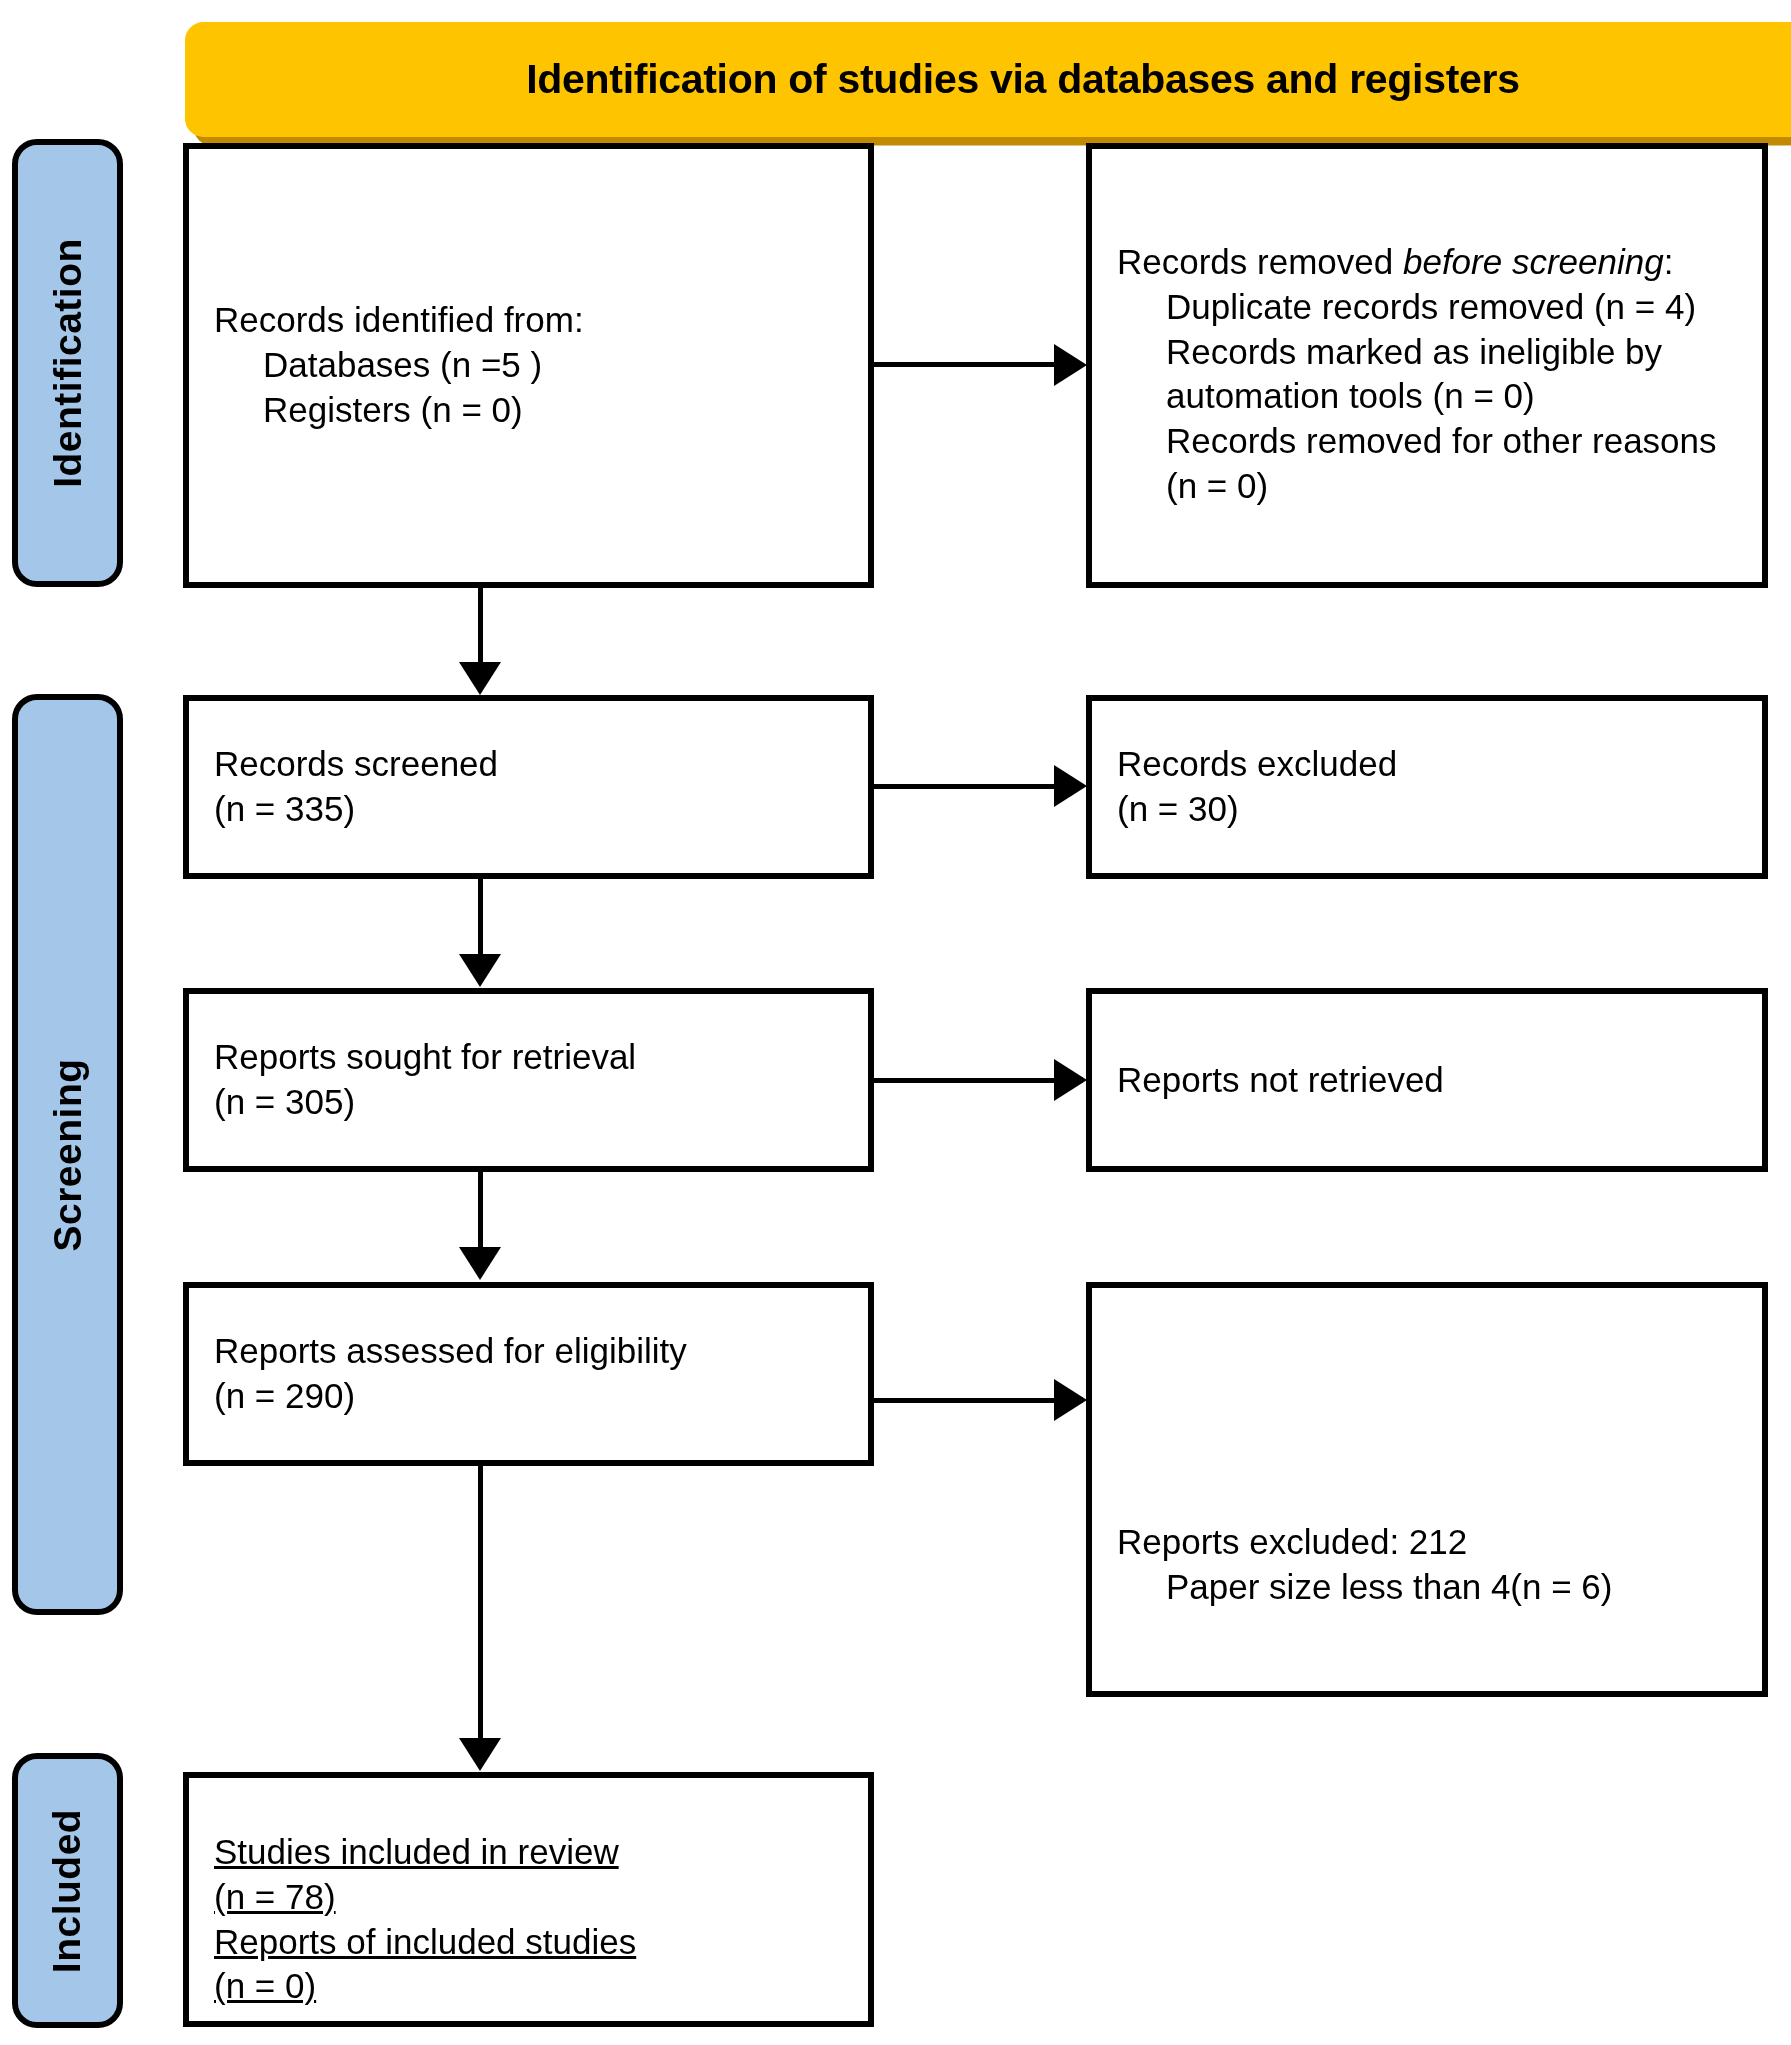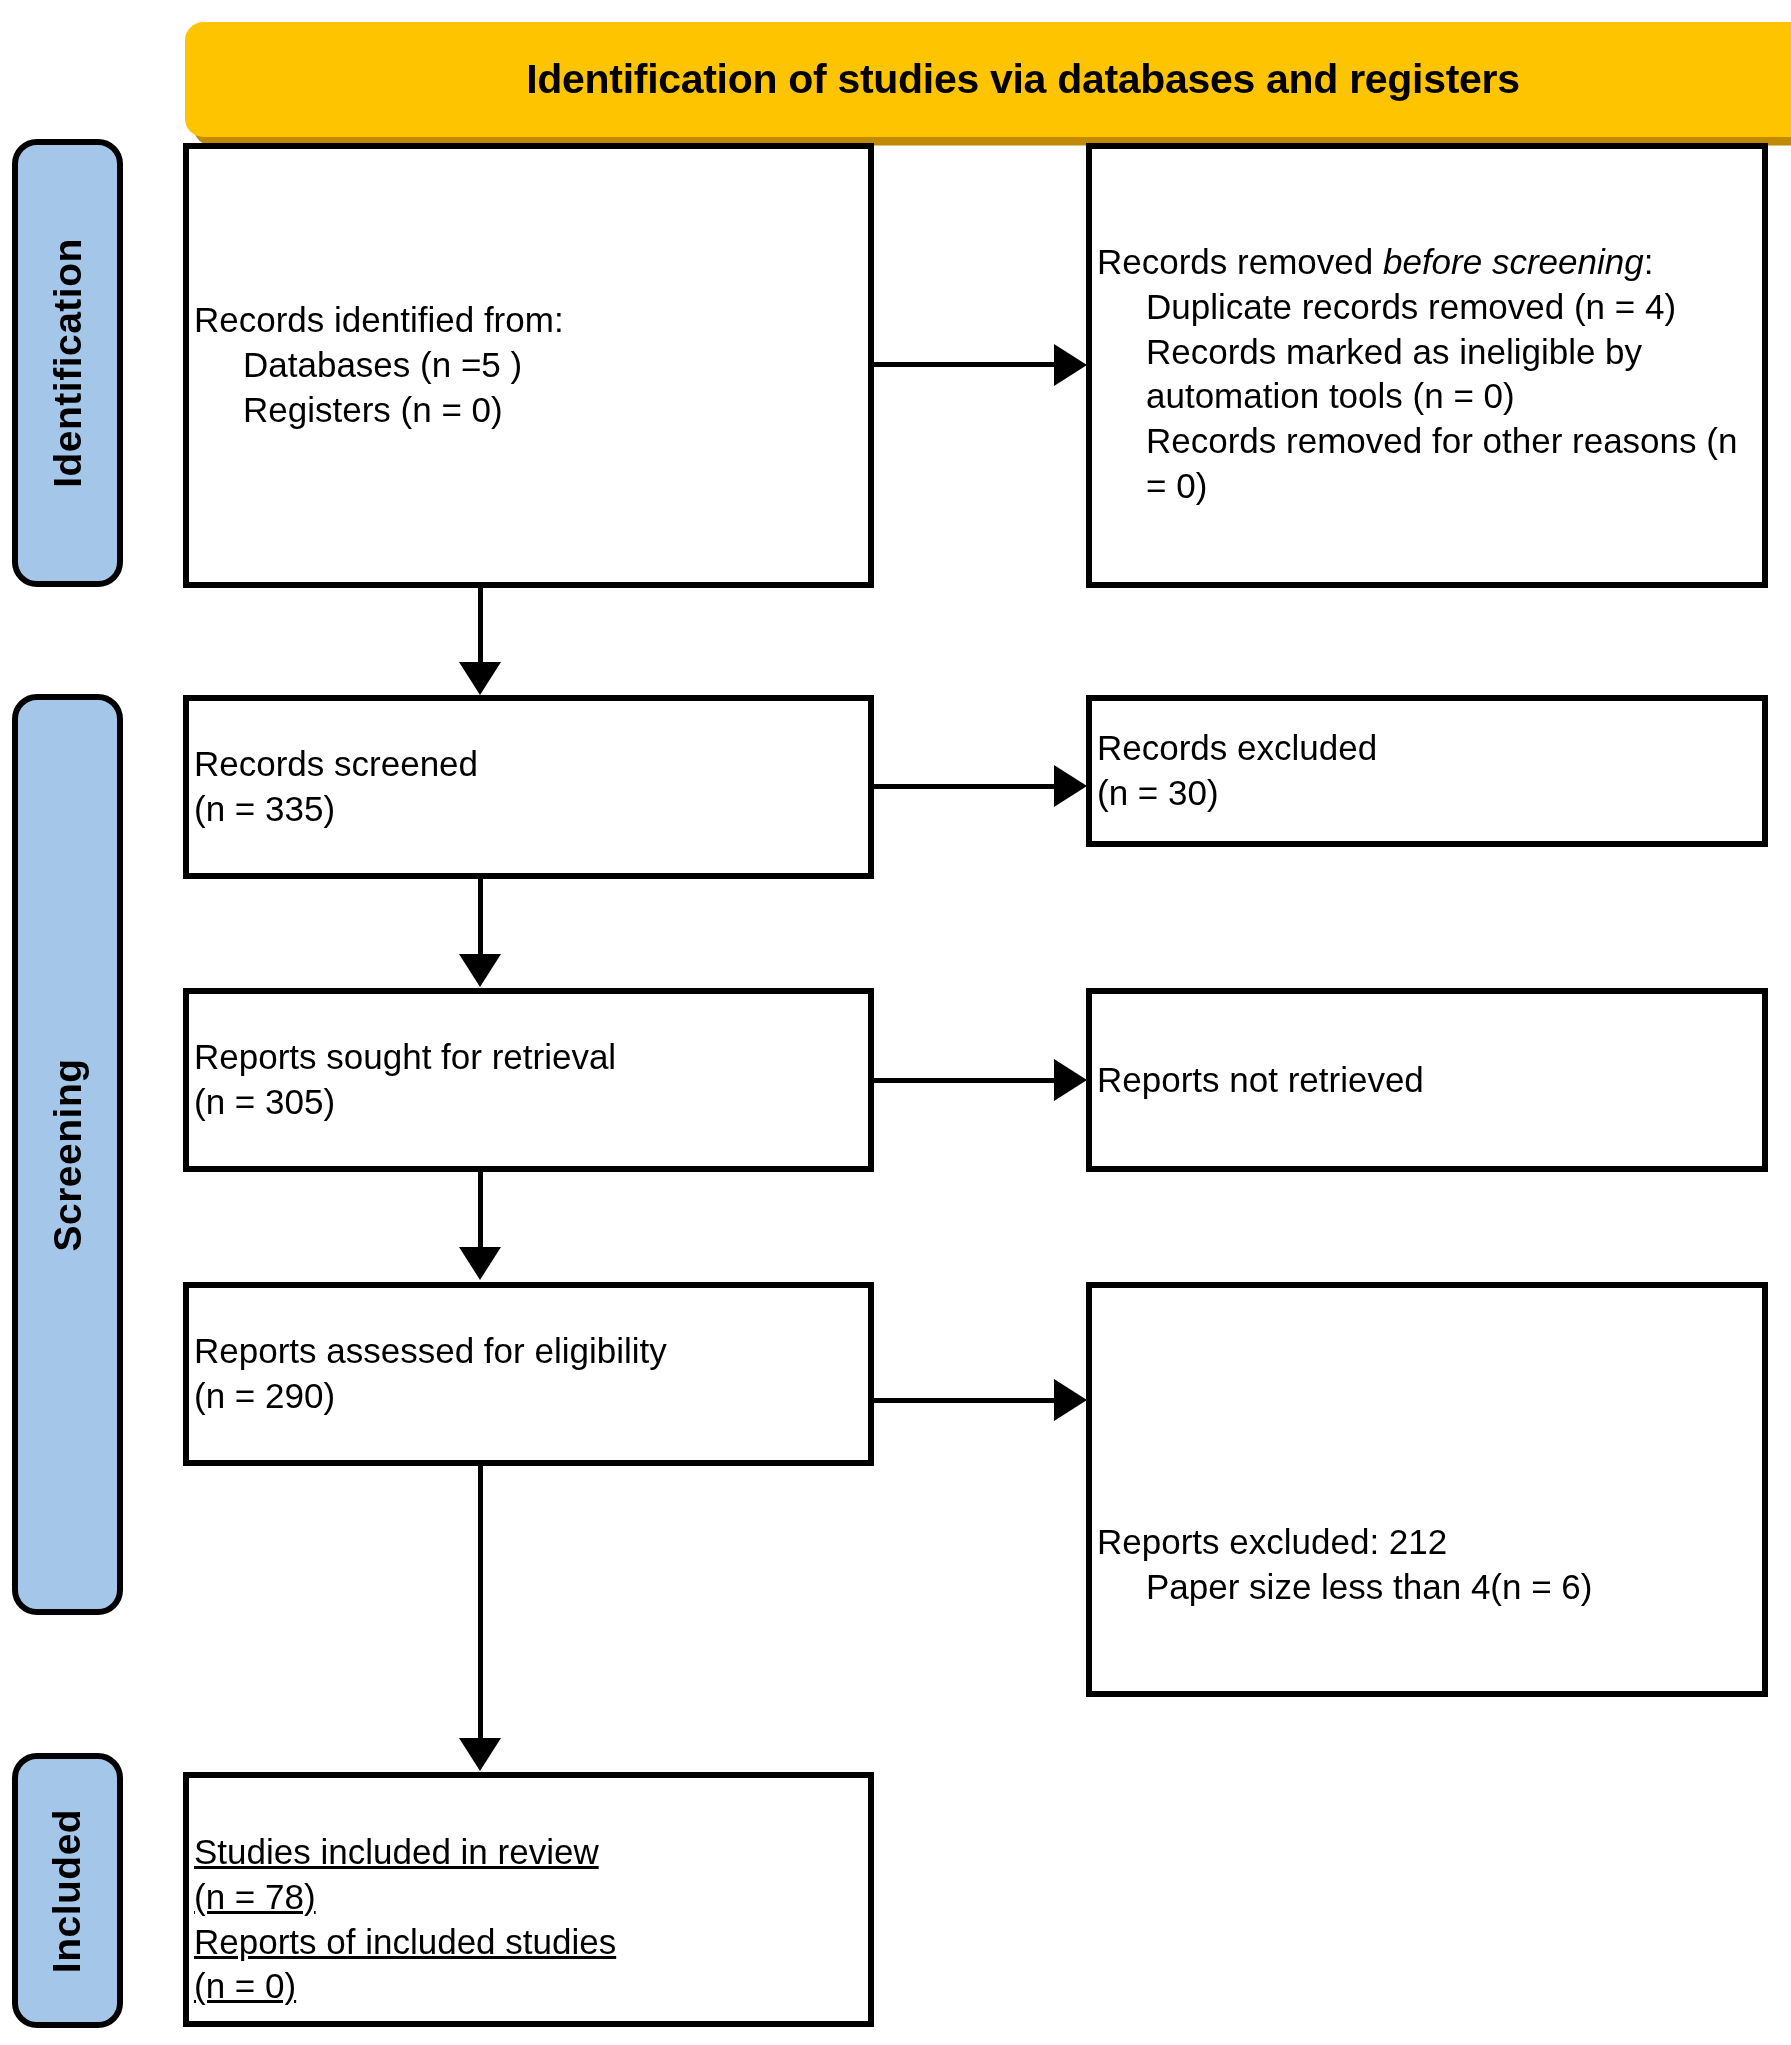--- a/index.html
+++ b/index.html
@@ -67,21 +67,21 @@
   
   .flow-box {
     position: absolute;
     background: #ffffff;
     border: 6px solid #000000;
     box-sizing: border-box;
     display: flex;
     align-items: center;
   }
   .flow-box .box-body {
-    padding: 0 5px;
+    padding: 0 25px;
     width: 100%;
     box-sizing: border-box;
   }
   .line {
     font-size: 35px;
     line-height: 1.28;
     color: #000000;
     white-space: nowrap;
   }
   .line.wrap { white-space: normal; }
@@ -90,21 +90,21 @@
 
   
   #box-identified  { left: 183px;  top: 143px;  width: 691px; height: 445px; }
   #box-screened    { left: 183px;  top: 695px; width: 691px; height: 184px; }
   #box-sought      { left: 183px;  top: 988px; width: 691px; height: 184px; }
   #box-assessed    { left: 183px;  top: 1282px; width: 691px; height: 184px; }
   #box-included    { left: 183px;  top: 1772px; width: 691px; height: 255px; }
 
   
   #box-removed     { left: 1086px; top: 143px;  width: 682px; height: 445px; }
-  #box-excluded    { left: 1086px; top: 695px; width: 682px; height: 152px; }
+  #box-excluded    { left: 1086px; top: 695px; width: 682px; height: 184px; }
   #box-notretr     { left: 1086px; top: 988px; width: 682px; height: 184px; }
   #box-repexcl     { left: 1086px; top: 1282px; width: 682px; height: 415px; }
 
   
   #box-identified .box-body { padding-top: 0; }
   #box-repexcl    { align-items: center; }
   #box-repexcl .box-body { padding-top: 151px; }
   #box-removed    { align-items: flex-start; }
   #box-removed .box-body { padding-top: 91px; }
   #box-included   { align-items: flex-start; }

